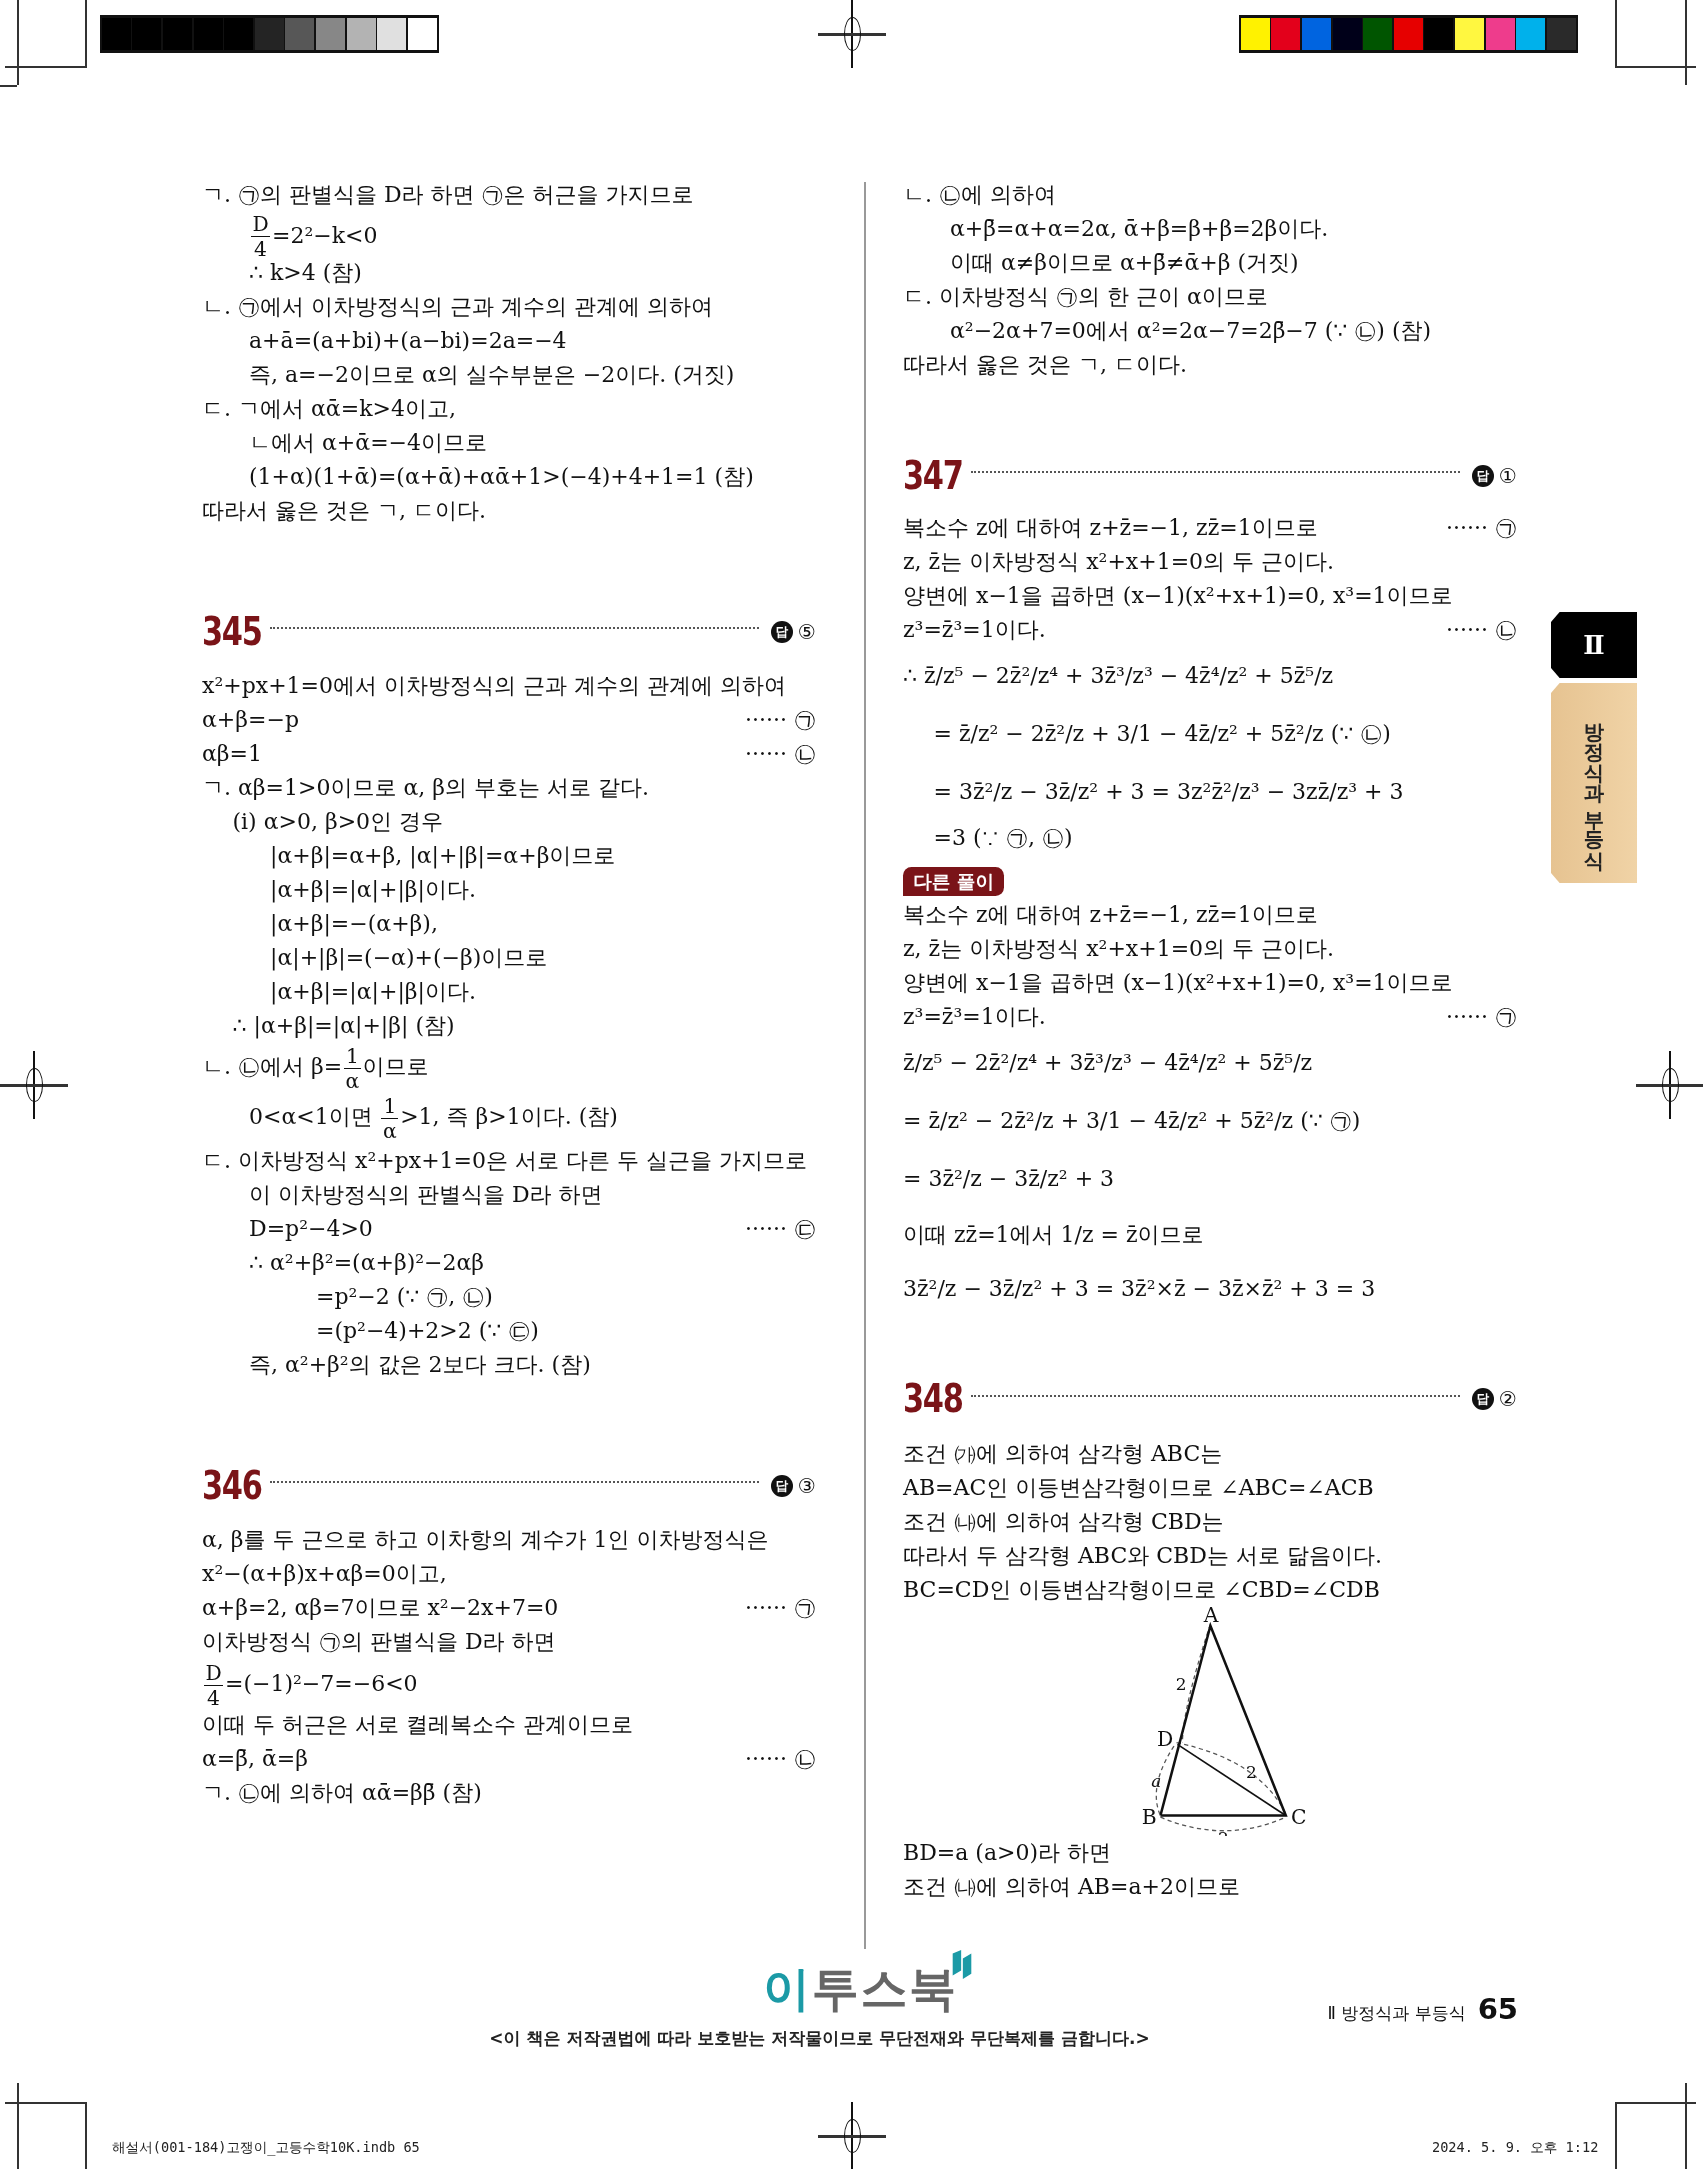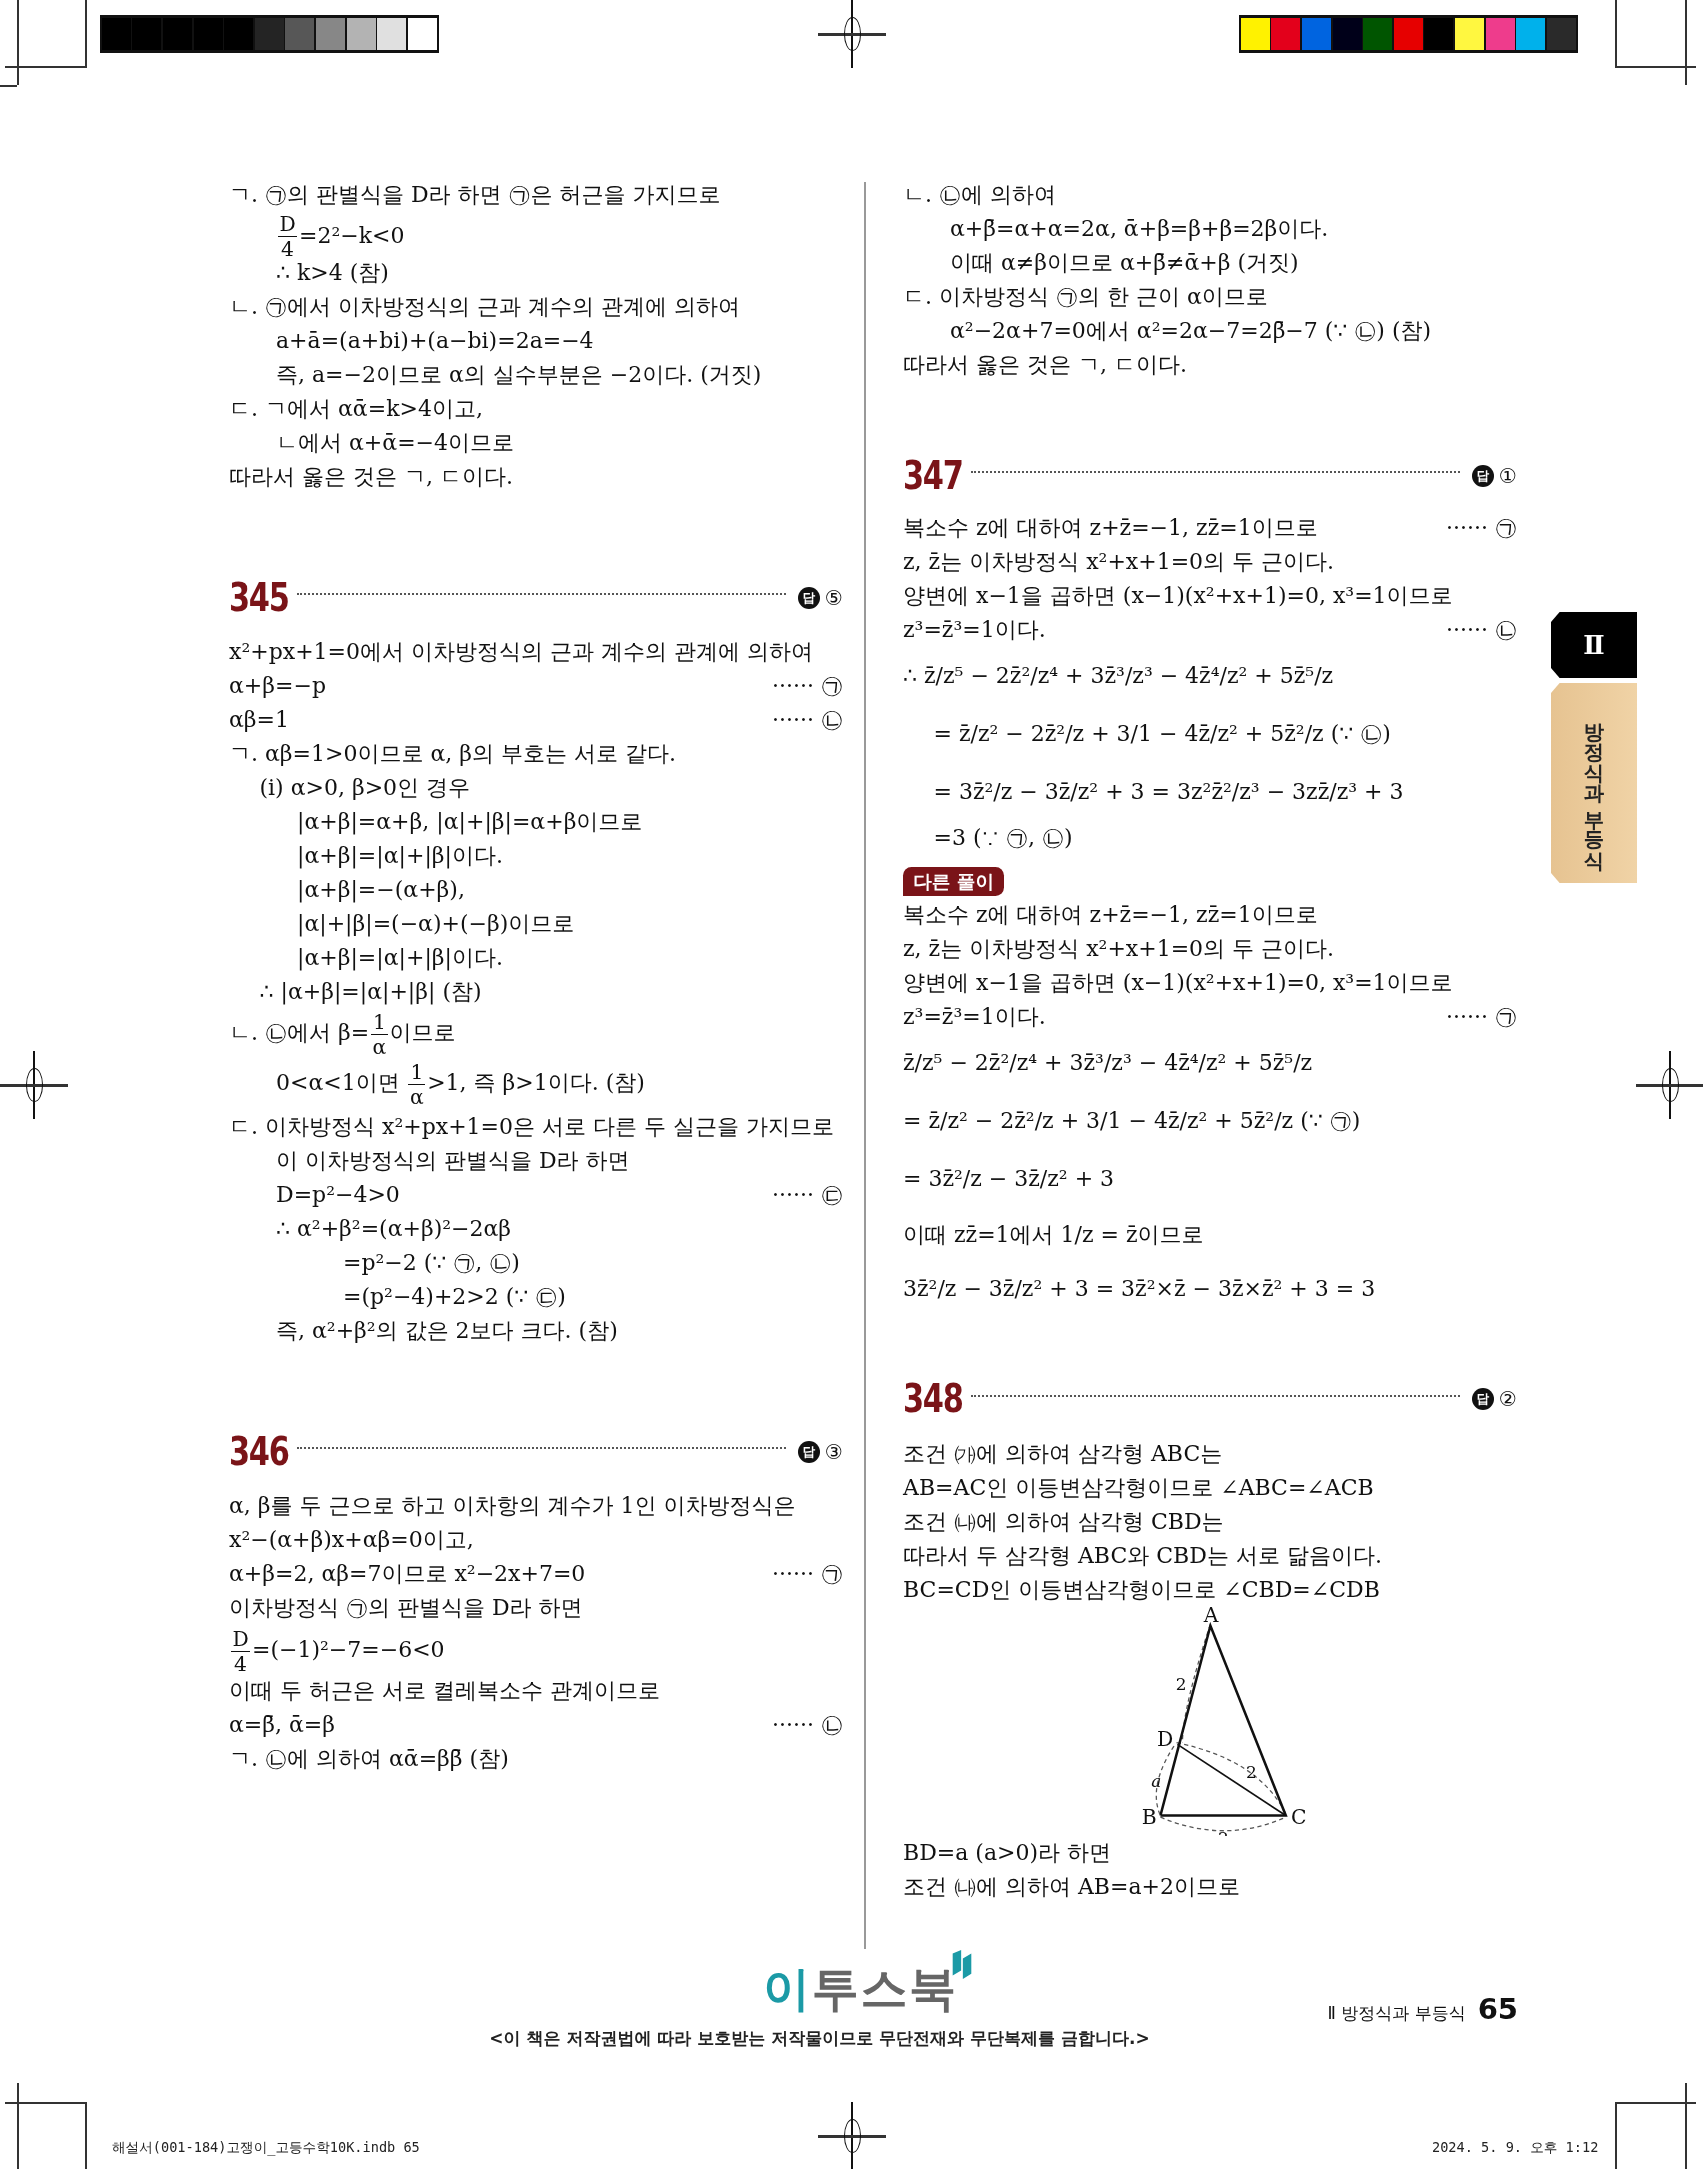--- a/index.html
+++ b/index.html
@@ -103,32 +103,33 @@
     <div class="ro"></div>
   </div>
 <div class="reg" style="left:1653px;top:1068px;">
     <div class="rv"></div>
     <div class="rh"></div>
     <div class="ro"></div>
   </div>
 
 <div class="abs" style="left:864px;top:182px;width:1.7px;height:1767px;background:#999;"></div>
 
-<div class="col" style="left:229px;top:178px;width:614px;">
+<div class="col" style="left:202px;top:178px;width:614px;">
   <div>
     <div class="ln">ㄱ. ㉠의 판별식을 D라 하면 ㉠은 허근을 가지므로</div>
     <div class="ln ind2" style="height:44px;">
       <span class="frac"><span class="n">D</span><span>4</span></span><span>=2²−k&lt;0</span>
     </div>
     <div class="ln ind2">∴ k&gt;4 (참)</div>
     <div class="ln">ㄴ. ㉠에서 이차방정식의 근과 계수의 관계에 의하여</div>
     <div class="ln ind2">a+ā=(a+bi)+(a−bi)=2a=−4</div>
     <div class="ln ind2">즉, a=−2이므로 α의 실수부분은 −2이다. (거짓)</div>
     <div class="ln">ㄷ. ㄱ에서 αᾱ=k&gt;4이고,</div>
     <div class="ln ind2">ㄴ에서 α+ᾱ=−4이므로</div>
+    <div class="ln ind2">(1+α)(1+ᾱ)=(α+ᾱ)+αᾱ+1&gt;(−4)+4+1=1 (참)</div>
     <div class="ln">따라서 옳은 것은 ㄱ, ㄷ이다.</div>
   </div>
 
   <div style="margin-top:78px;">
     <div class="prob-head">
       <span class="prob-num">345</span>
       <span class="dots"></span>
       <span class="ans">
           <span class="dap">답</span>
           <span>⑤</span>

